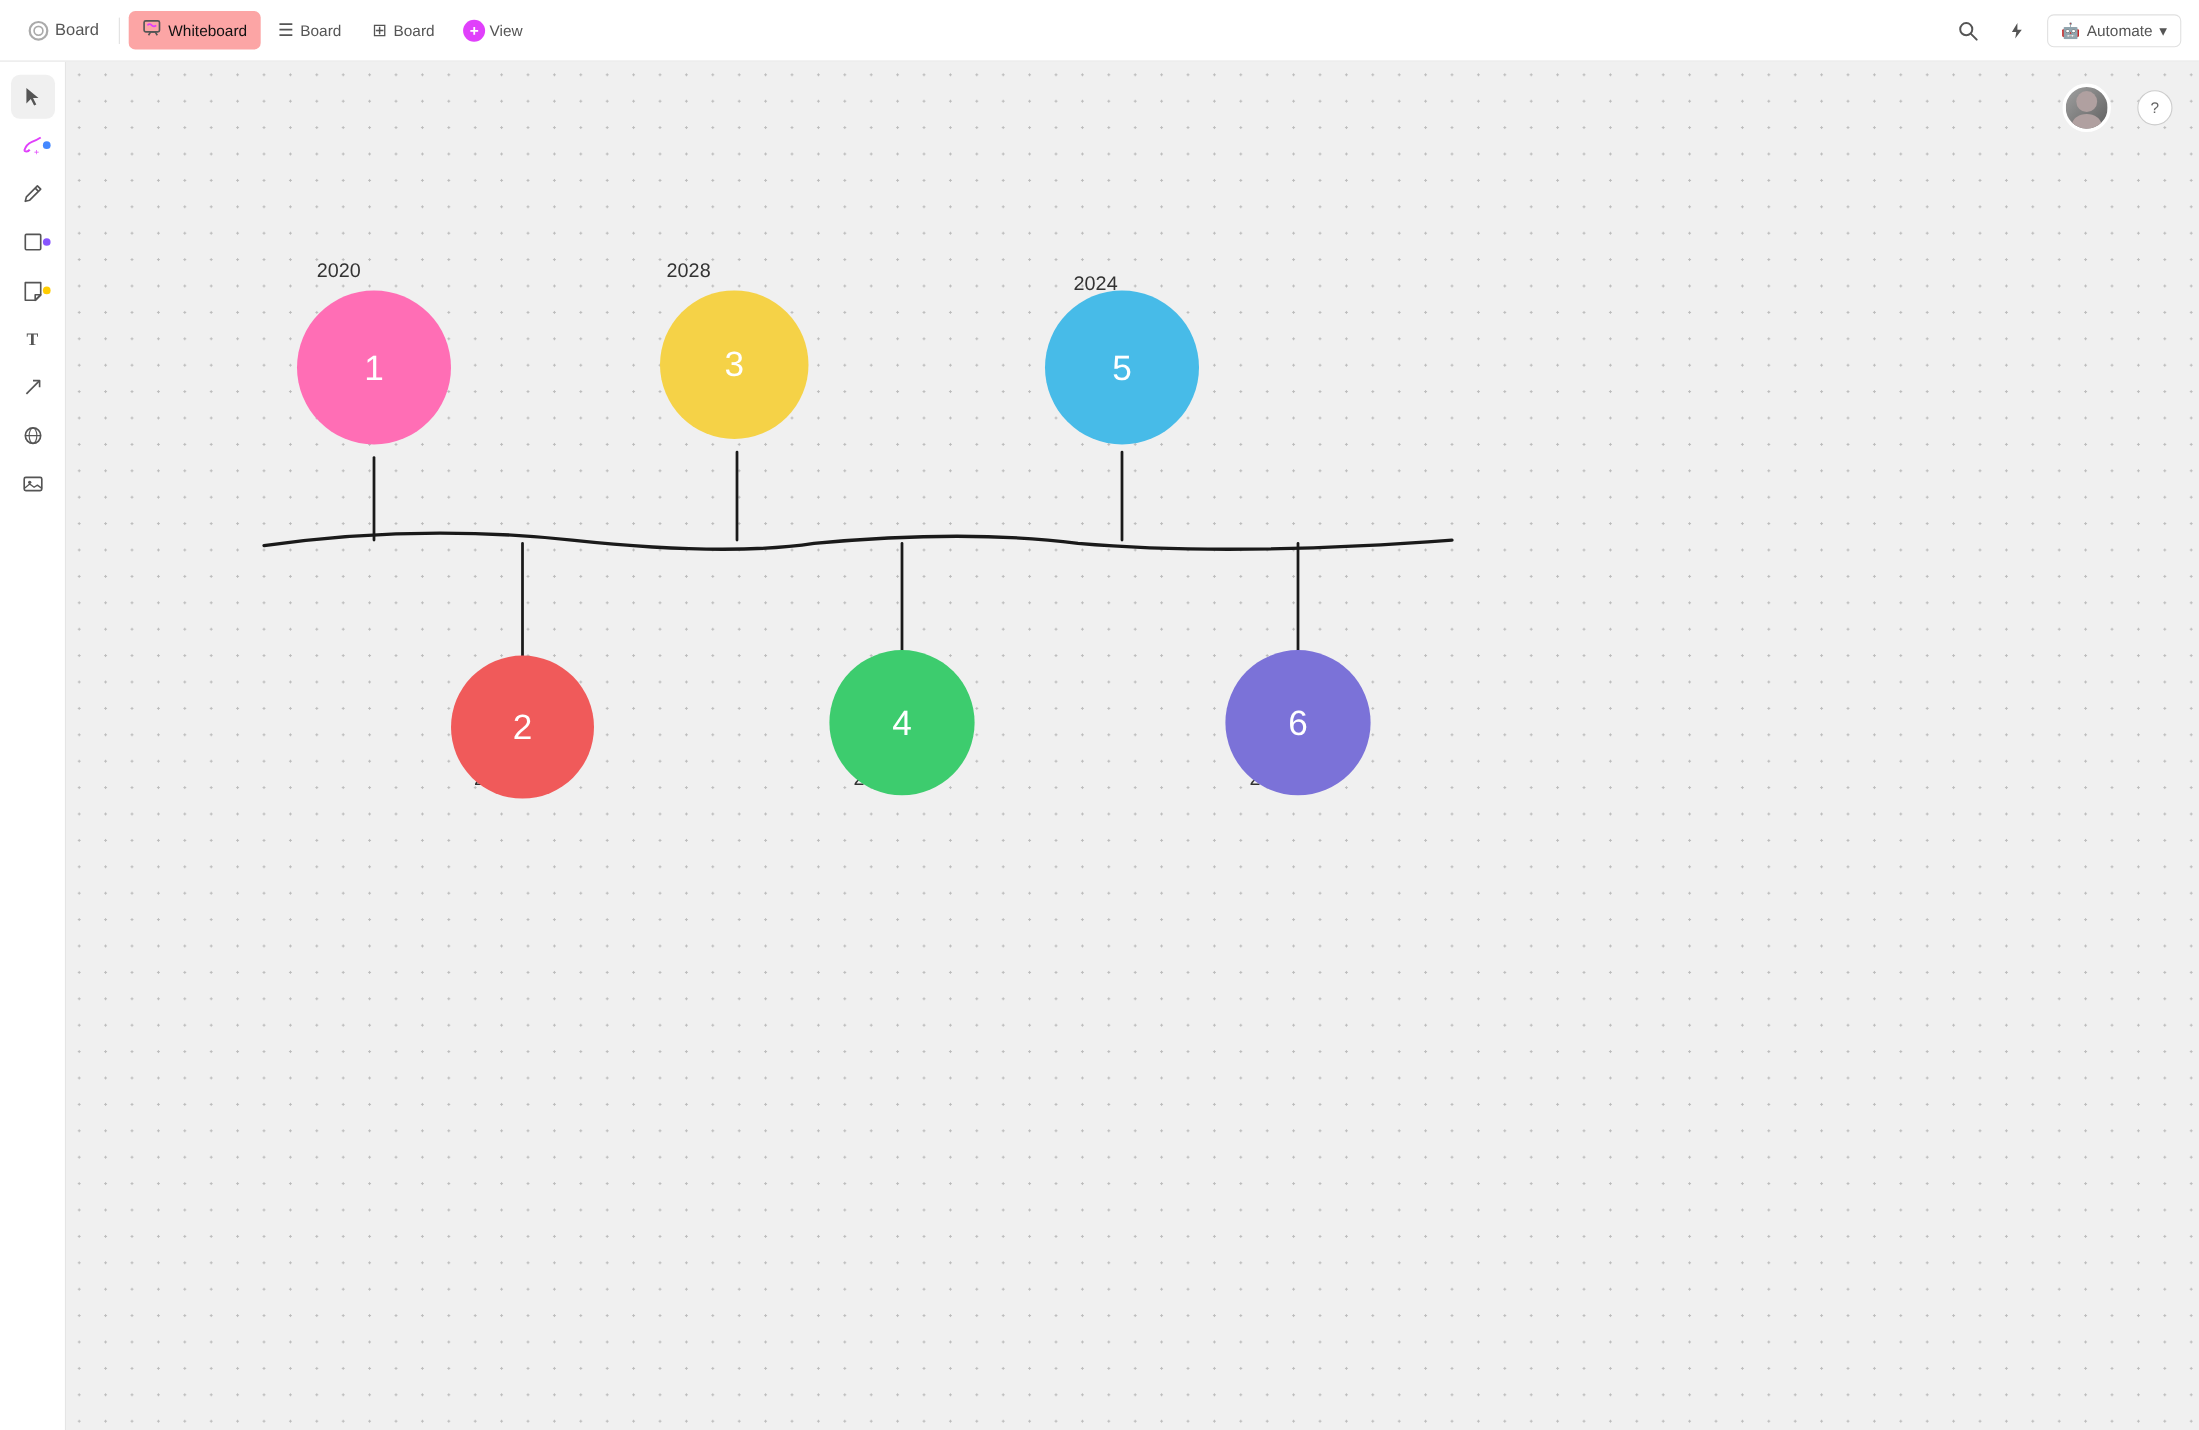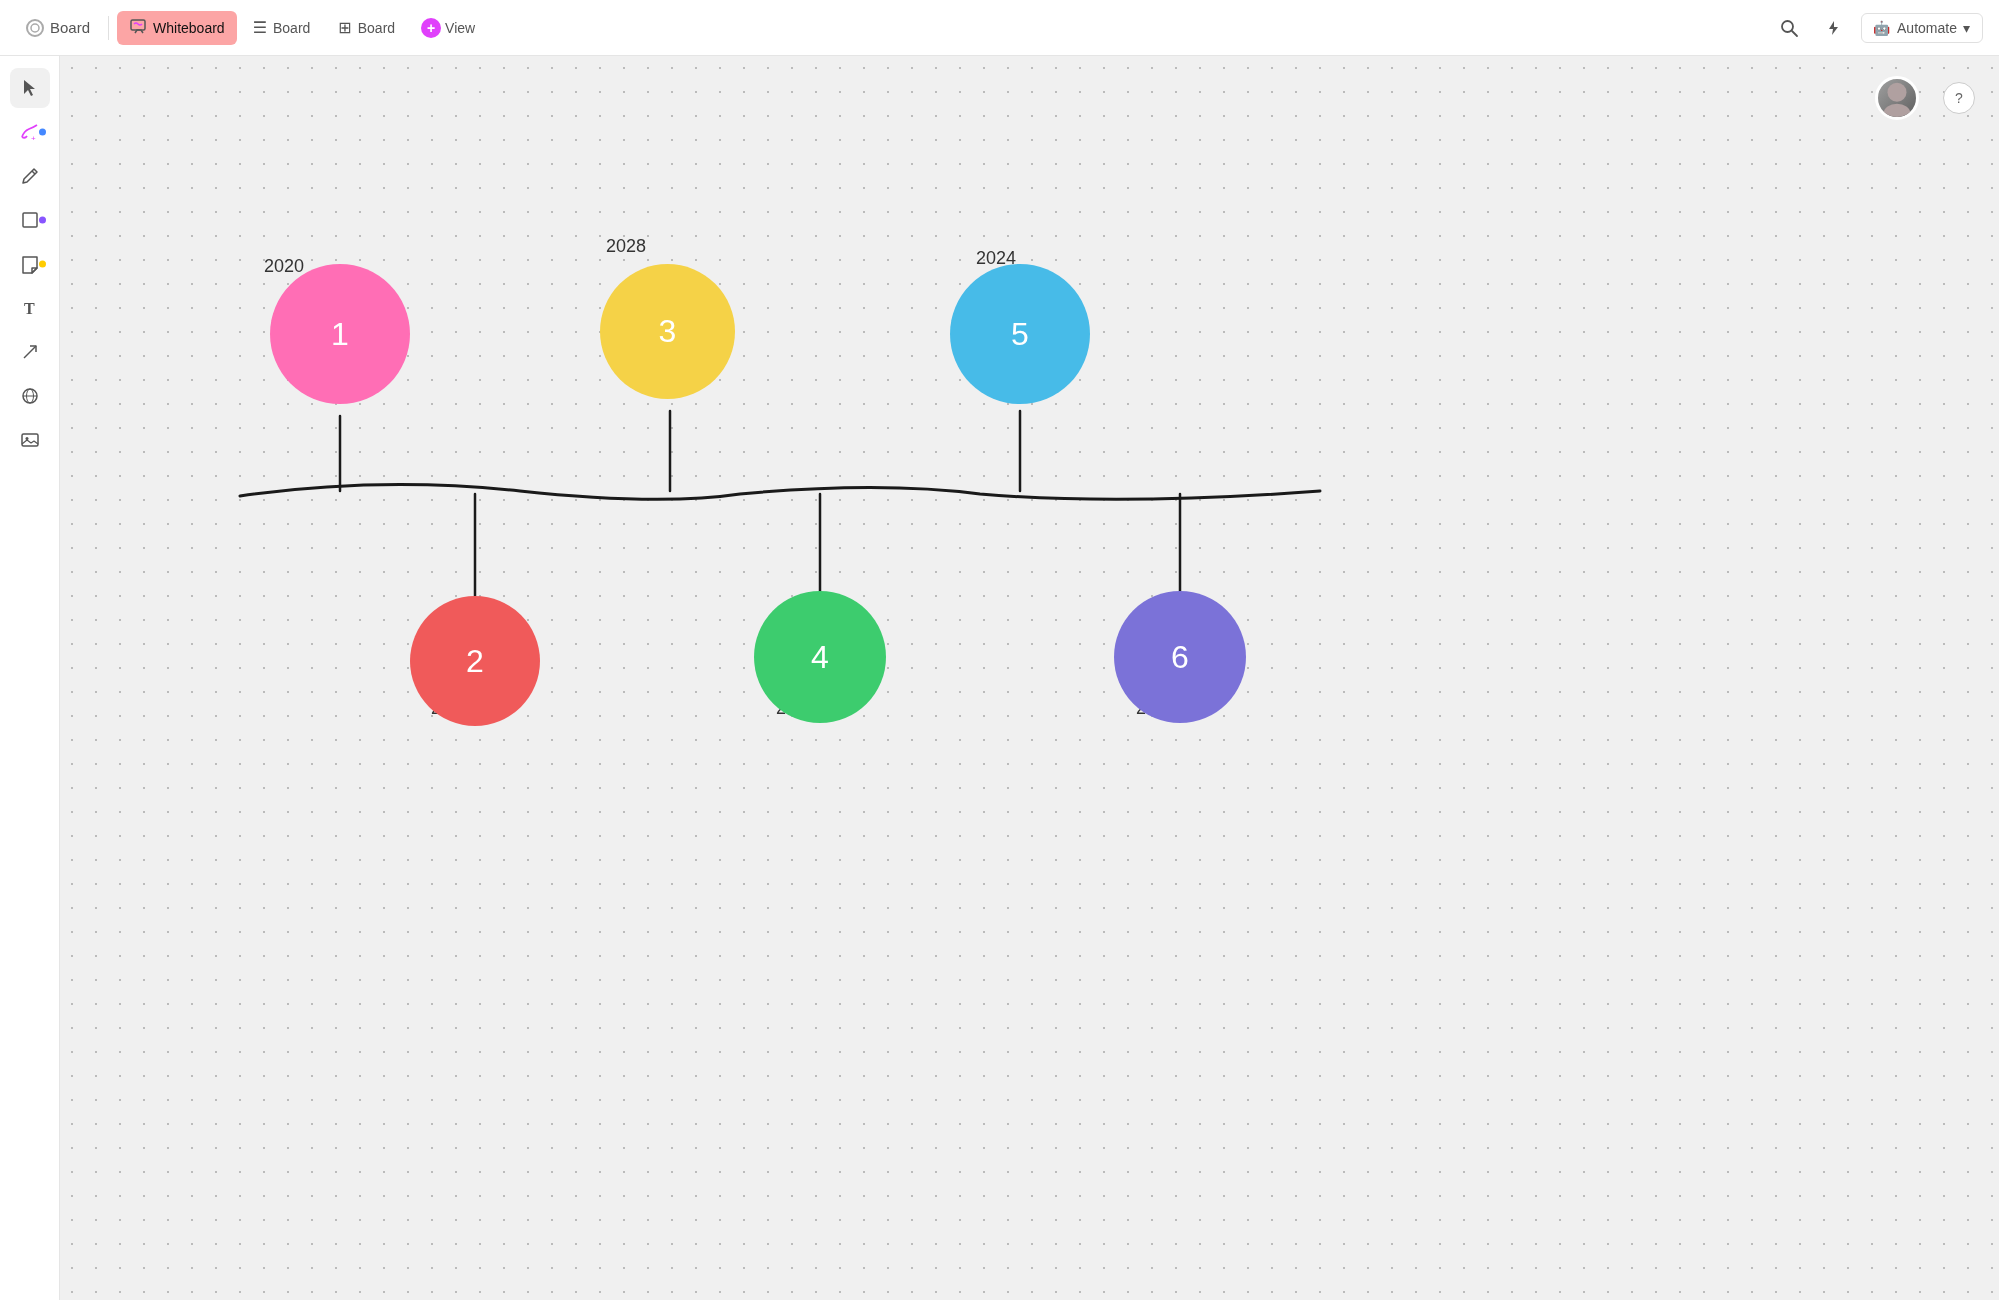--- a/index.html
+++ b/index.html
@@ -382,21 +382,21 @@
         <line x1="490" y1="175" x2="490" y2="255" stroke="#1a1a1a" stroke-width="2.5" stroke-linecap="round"></line>
 
         <line x1="640" y1="258" x2="640" y2="360" stroke="#1a1a1a" stroke-width="2.5" stroke-linecap="round"></line>
 
         <line x1="840" y1="175" x2="840" y2="255" stroke="#1a1a1a" stroke-width="2.5" stroke-linecap="round"></line>
 
         <line x1="1000" y1="258" x2="1000" y2="360" stroke="#1a1a1a" stroke-width="2.5" stroke-linecap="round"></line>
       </svg>
 
       
-      <div class="year-label" style="left: 84px; top: 0px; margin-top: 20px;">2020</div>
+      <div class="year-label" style="left: 108px; top: 0px;">2020</div>
       <div class="year-label" style="left: 426px; top: 0px;">2028</div>
       <div class="year-label" style="left: 796px; top: 12px;">2024</div>
 
       
       <div class="year-label" style="left: 251px; top: 462px;">2021</div>
       <div class="year-label" style="left: 596px; top: 462px;">2023</div>
       <div class="year-label" style="left: 956px; top: 462px;">2025</div>
 
       
       

